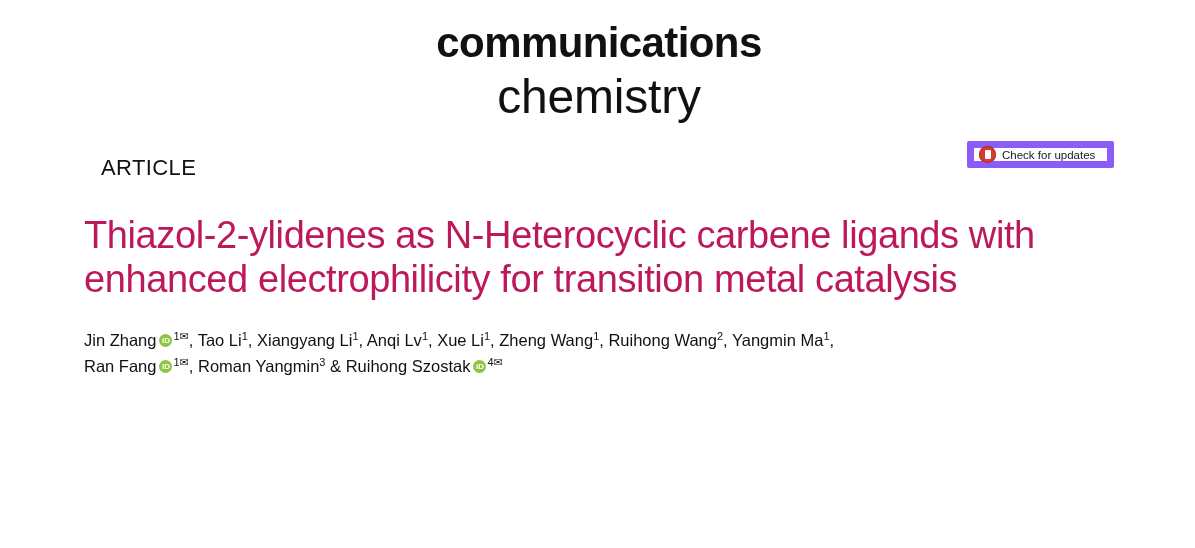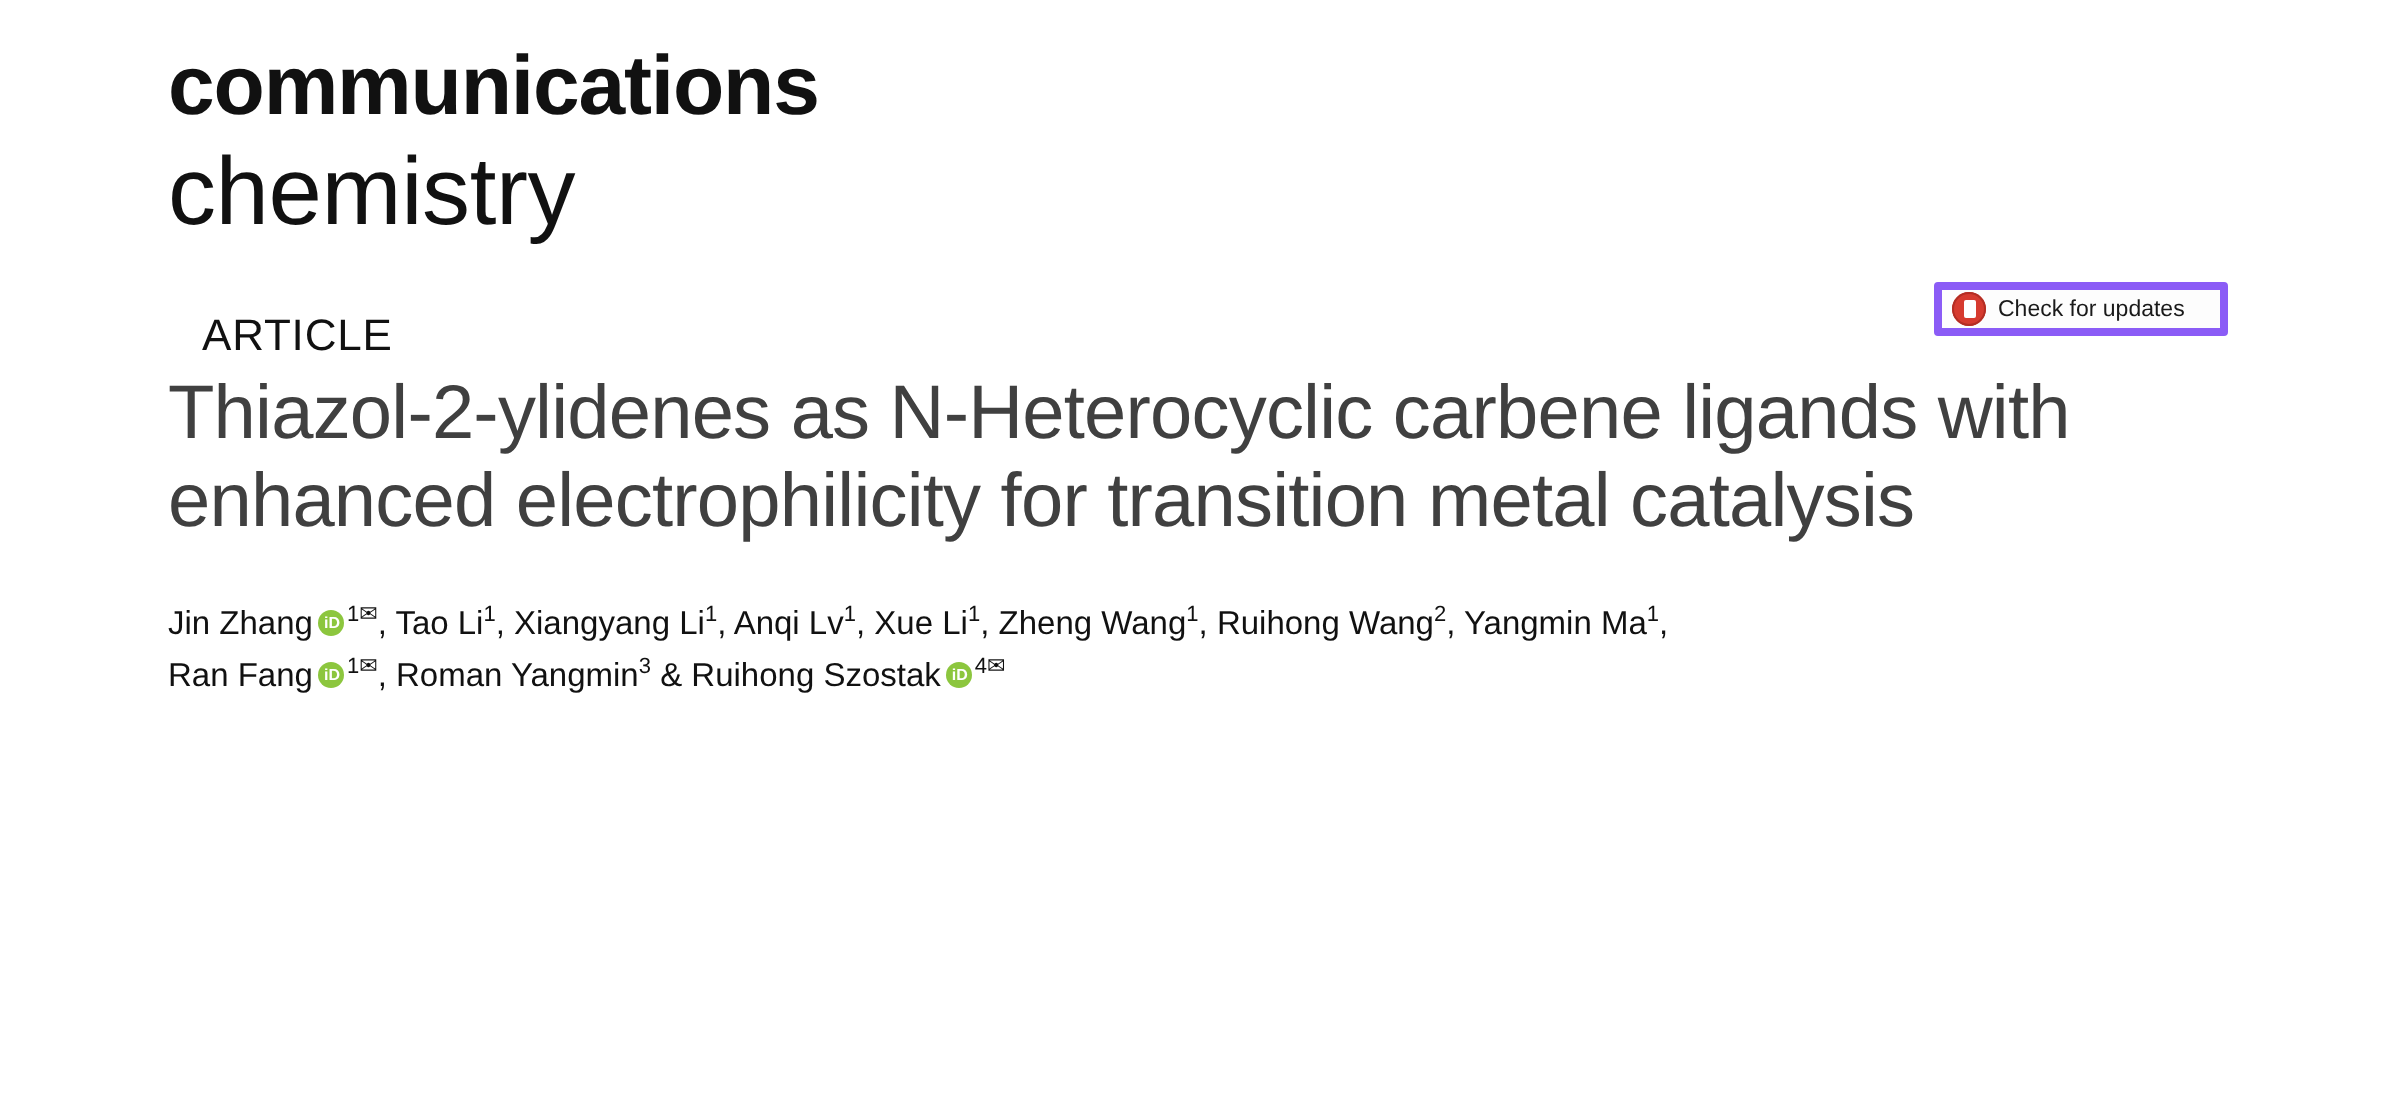--- a/index.html
+++ b/index.html
@@ -24,20 +24,21 @@
   .content {
     position: absolute;
     left: 84px;
     top: 22px;
     width: 1030px;
   }
 
   
   .masthead {
     line-height: 1.0;
+    text-align: center;
   }
   .masthead-line1 {
     font-size: 42px;
     font-weight: bold;
     letter-spacing: -0.6px;
     color: #111111;
     display: block;
     margin-bottom: 9px;
   }
   .masthead-line2 {
@@ -61,21 +62,21 @@
     margin-left: 17px;
   }
 
   
   .crossmark {
     position: absolute;
     right: 0px;
     top: -14px;
     width: 147px;
     height: 27px;
-    border: 4px solid #8b5cf6;
+    border: 7px solid #8b5cf6;
     border-radius: 2px;
     background: #fdfdfd;
     display: flex;
     align-items: center;
     padding-left: 5px;
     box-sizing: border-box;
   }
   .crossmark-logo {
     width: 17px;
     height: 17px;
@@ -122,26 +123,26 @@
   .open-label {
     color: #e8852a;
     font-weight: bold;
     font-size: 17px;
     letter-spacing: 0.3px;
     margin-left: 37px;
   }
 
   
   .title {
-    margin-top: 4px;
+    margin-top: 32px;
     font-size: 38px;
     line-height: 1.16;
     font-weight: normal;
     letter-spacing: -0.4px;
-    color: #404040;
+    color: #be185d;
     max-width: 1040px;
   }
 
   
   .authors {
     margin-top: 24px;
     font-size: 16.5px;
     line-height: 1.62;
     color: #111111;
   }

